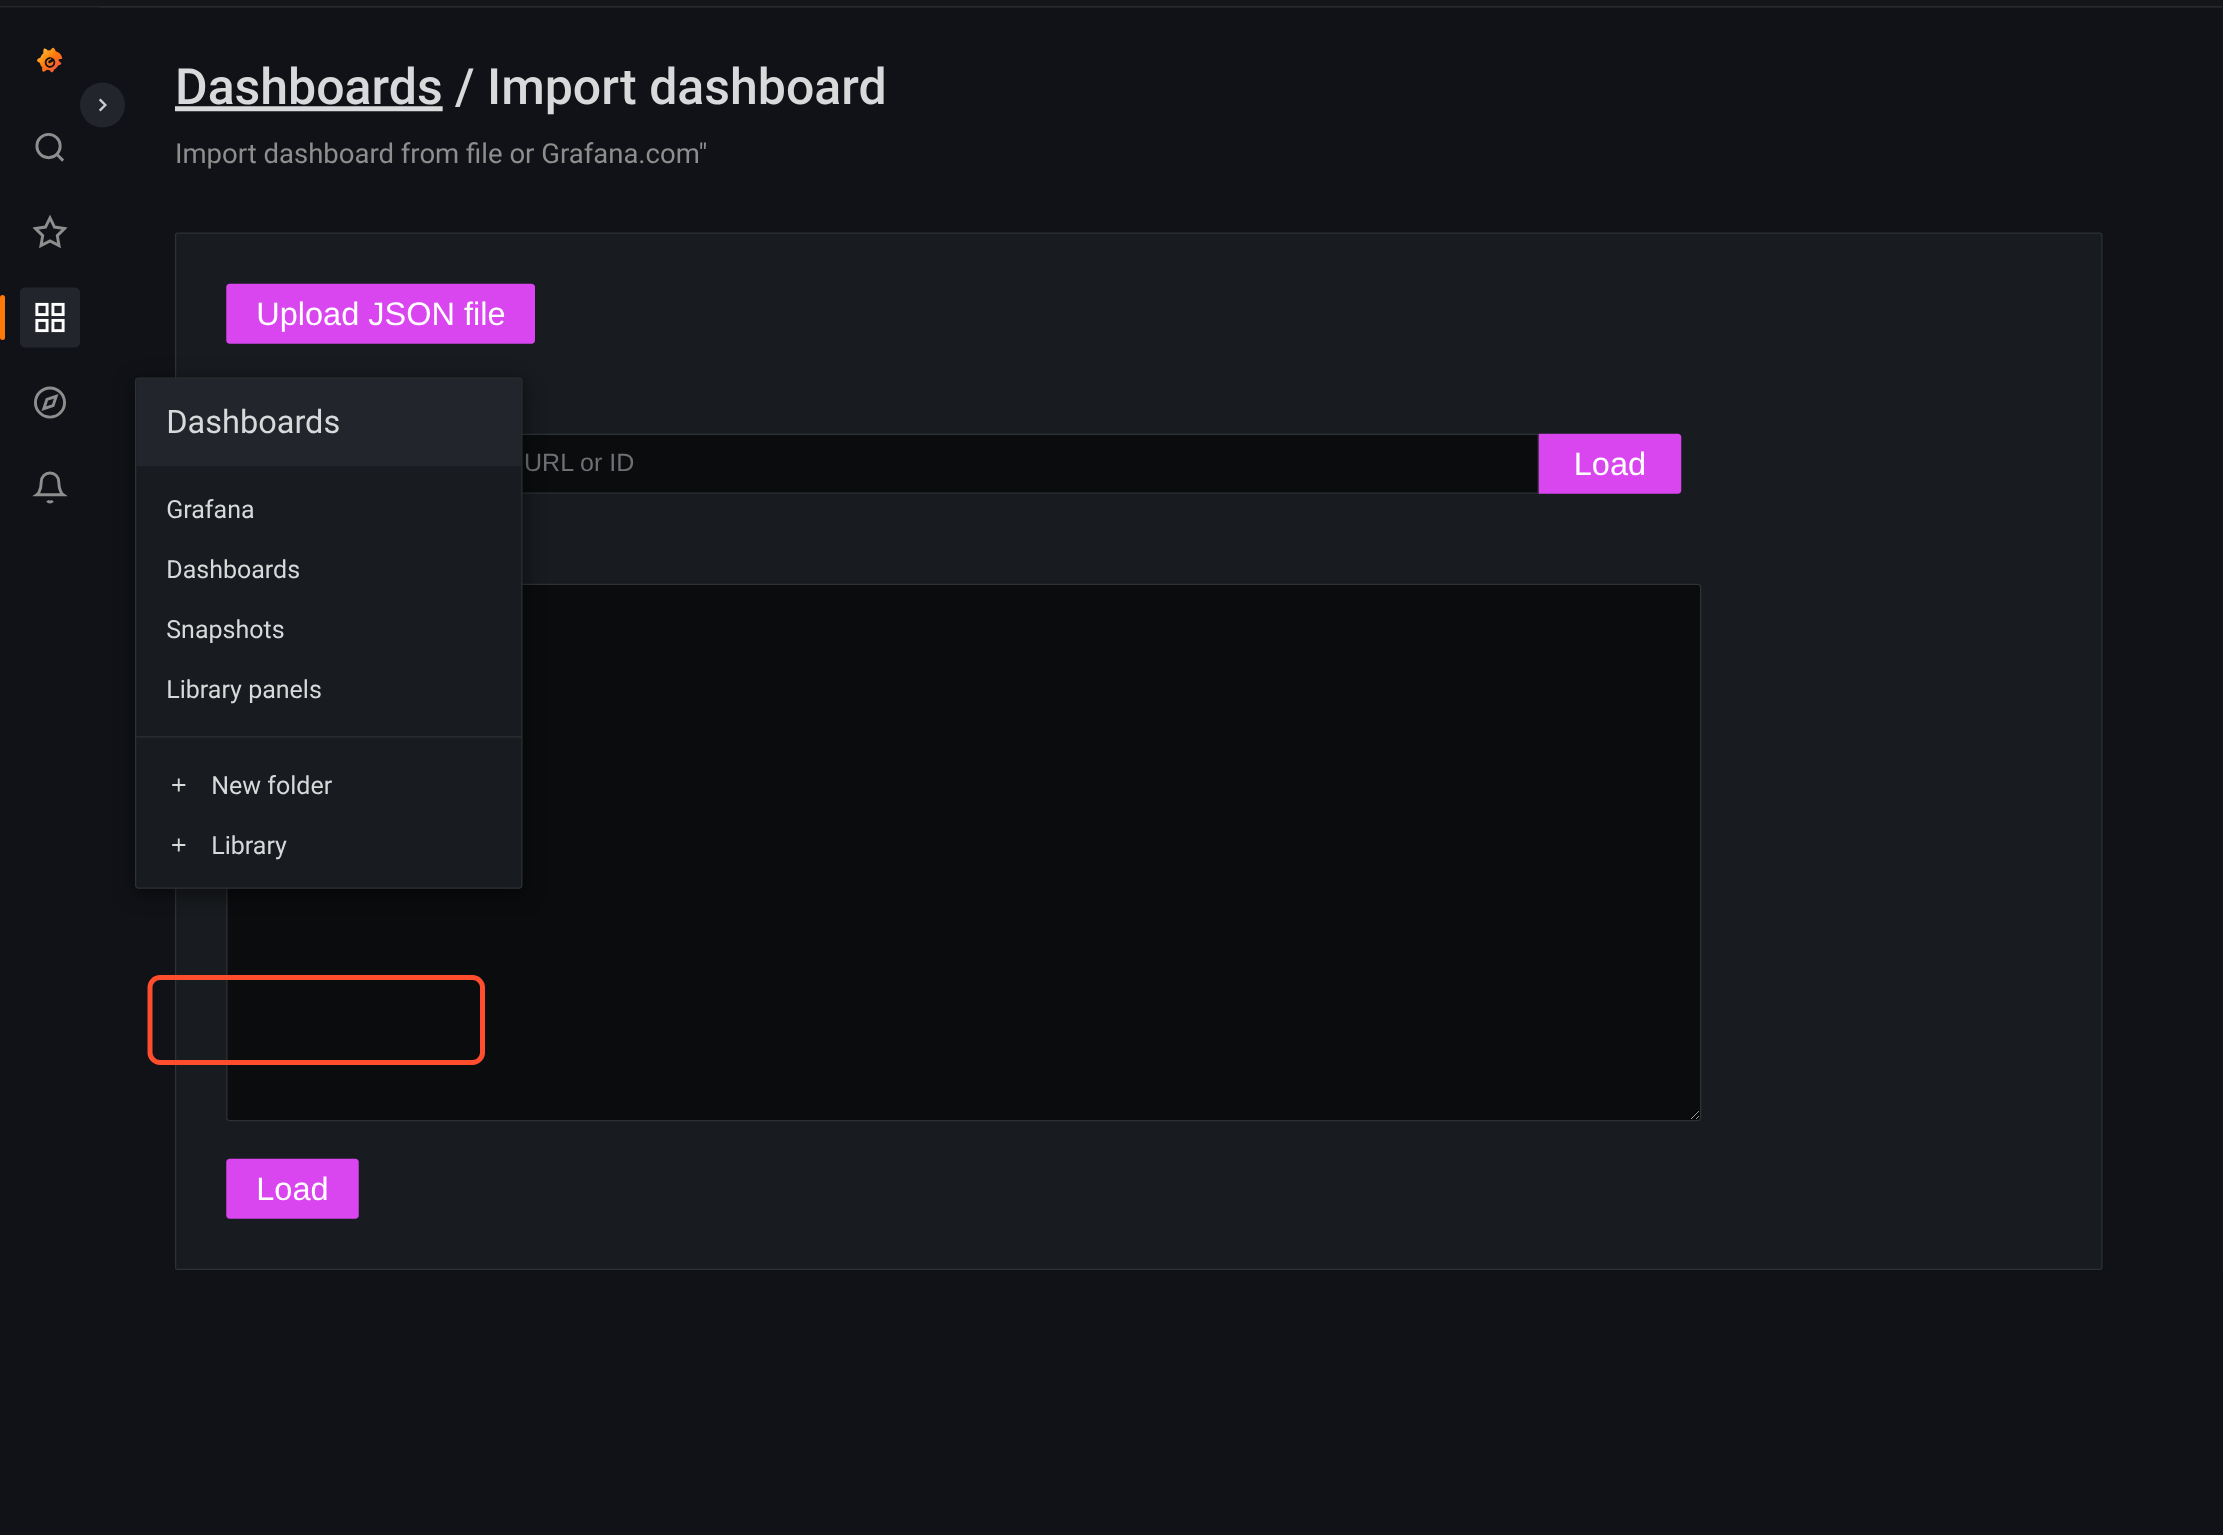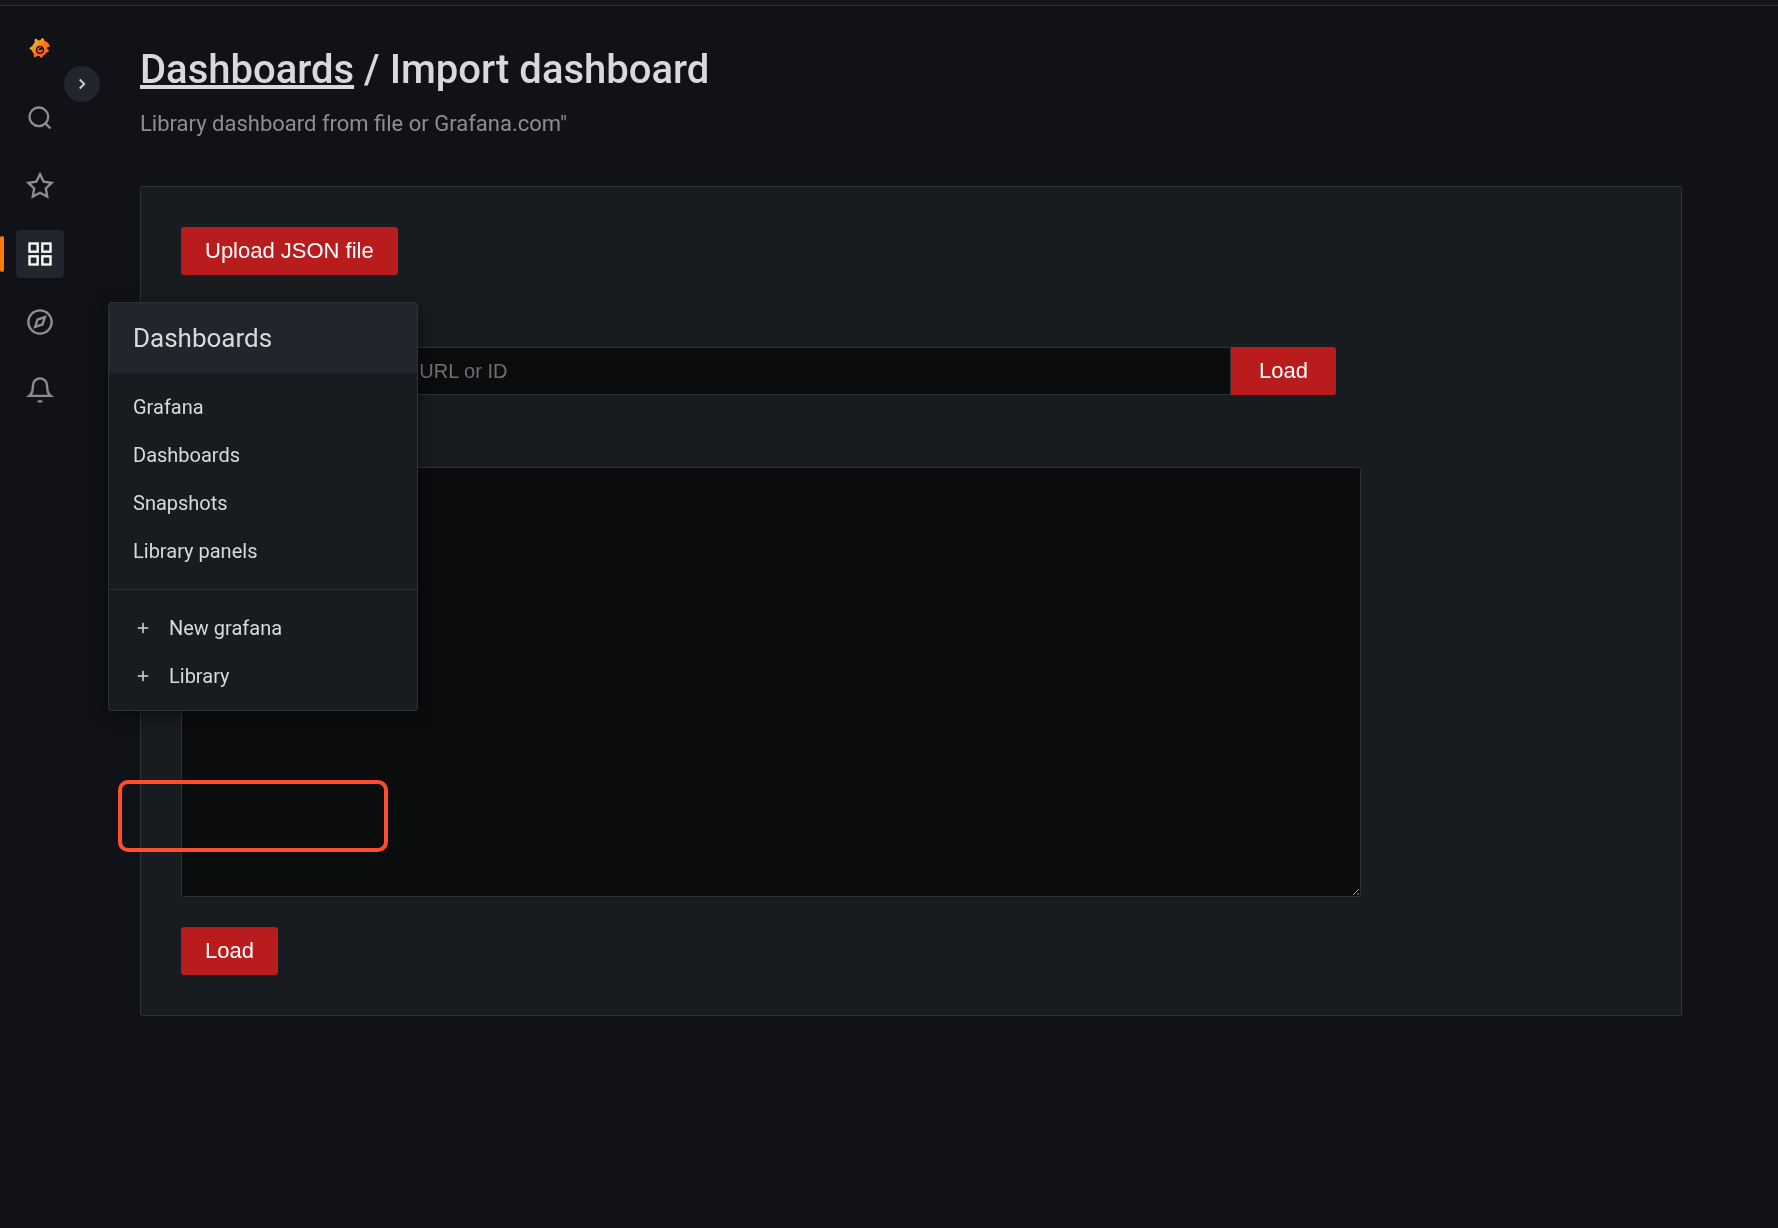--- a/index.html
+++ b/index.html
@@ -117,23 +117,23 @@
       border: 1px solid #2c3235;
       padding: 40px;
       border-radius: 2px;
     }
     .btn {
       display: inline-flex;
       align-items: center;
       justify-content: center;
       padding: 0 24px;
       height: 48px;
-      background: #b91c1c;
+      background: #d946ef;
       color: #fff;
-      font-size: 22px;
+      font-size: 26px;
       font-weight: 500;
       border: none;
       border-radius: 3px;
       cursor: pointer;
     }
     .upload-btn {
       margin-bottom: 40px;
     }
 
     .field-label {
@@ -307,21 +307,21 @@
 <div class="expand-btn">
   <svg viewBox="0 0 24 24" fill="none" stroke="currentColor" stroke-width="2.5">
     <polyline points="9 18 15 12 9 6"></polyline>
   </svg>
 </div>
 
 <main class="main">
   <h1 class="breadcrumb">
     <span class="link">Dashboards</span><span> / </span><span>Import dashboard</span>
   </h1>
-  <div class="subtitle">Library dashboard from file or Grafana.com"</div>
+  <div class="subtitle">Import dashboard from file or Grafana.com"</div>
 
   <div class="panel">
     <button class="btn upload-btn">Upload JSON file</button>
 
     <div class="field-label">
       <span>Import via grafana.com</span>
     </div>
     <div class="input-row">
       <input class="text-input" type="text" placeholder="Grafana.com dashboard URL or ID" style="">
       <button class="btn">Load</button>
@@ -354,21 +354,21 @@
   </div>
   <div class="popover-divider"></div>
   <div class="popover-section">
     <div class="popover-item">
       <span class="plus-icon">
         <svg viewBox="0 0 24 24" width="18" height="18" stroke="currentColor" stroke-width="2" fill="none">
             <line x1="12" y1="5" x2="12" y2="19"></line>
             <line x1="5" y1="12" x2="19" y2="12"></line>
           </svg>
       </span>
-      <span>New grafana</span>
+      <span>New folder</span>
     </div>
     <div class="popover-item highlighted">
       <span class="plus-icon">
         <svg viewBox="0 0 24 24" width="18" height="18" stroke="currentColor" stroke-width="2" fill="none">
             <line x1="12" y1="5" x2="12" y2="19"></line>
             <line x1="5" y1="12" x2="19" y2="12"></line>
           </svg>
       </span>
       <span>Library</span>
     </div>

